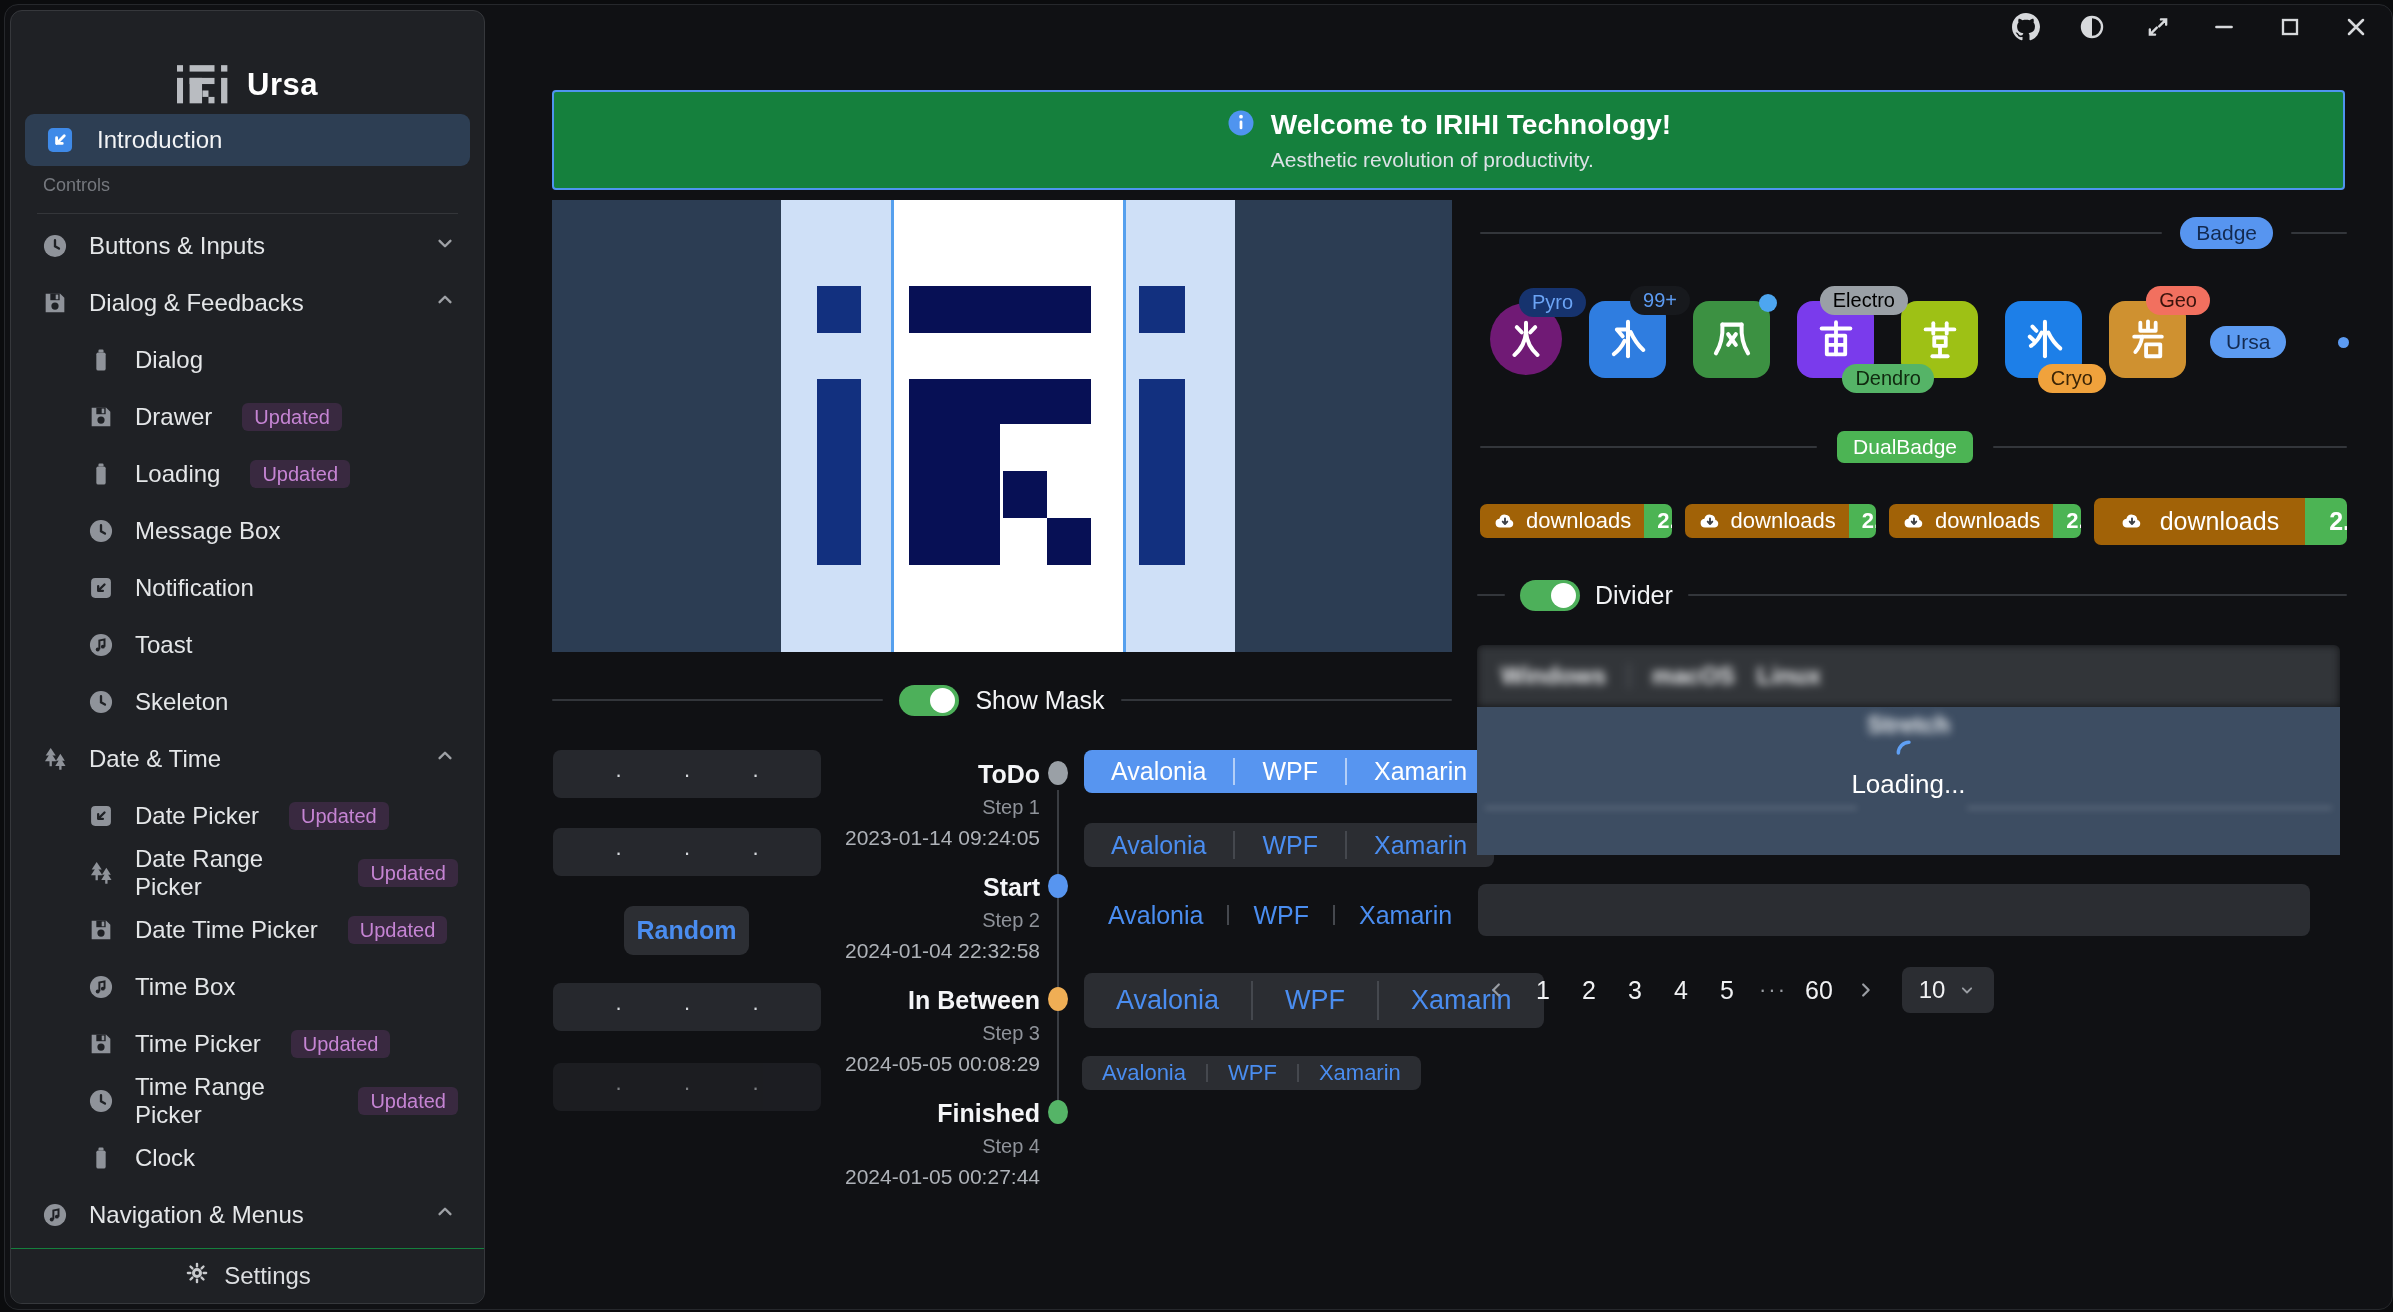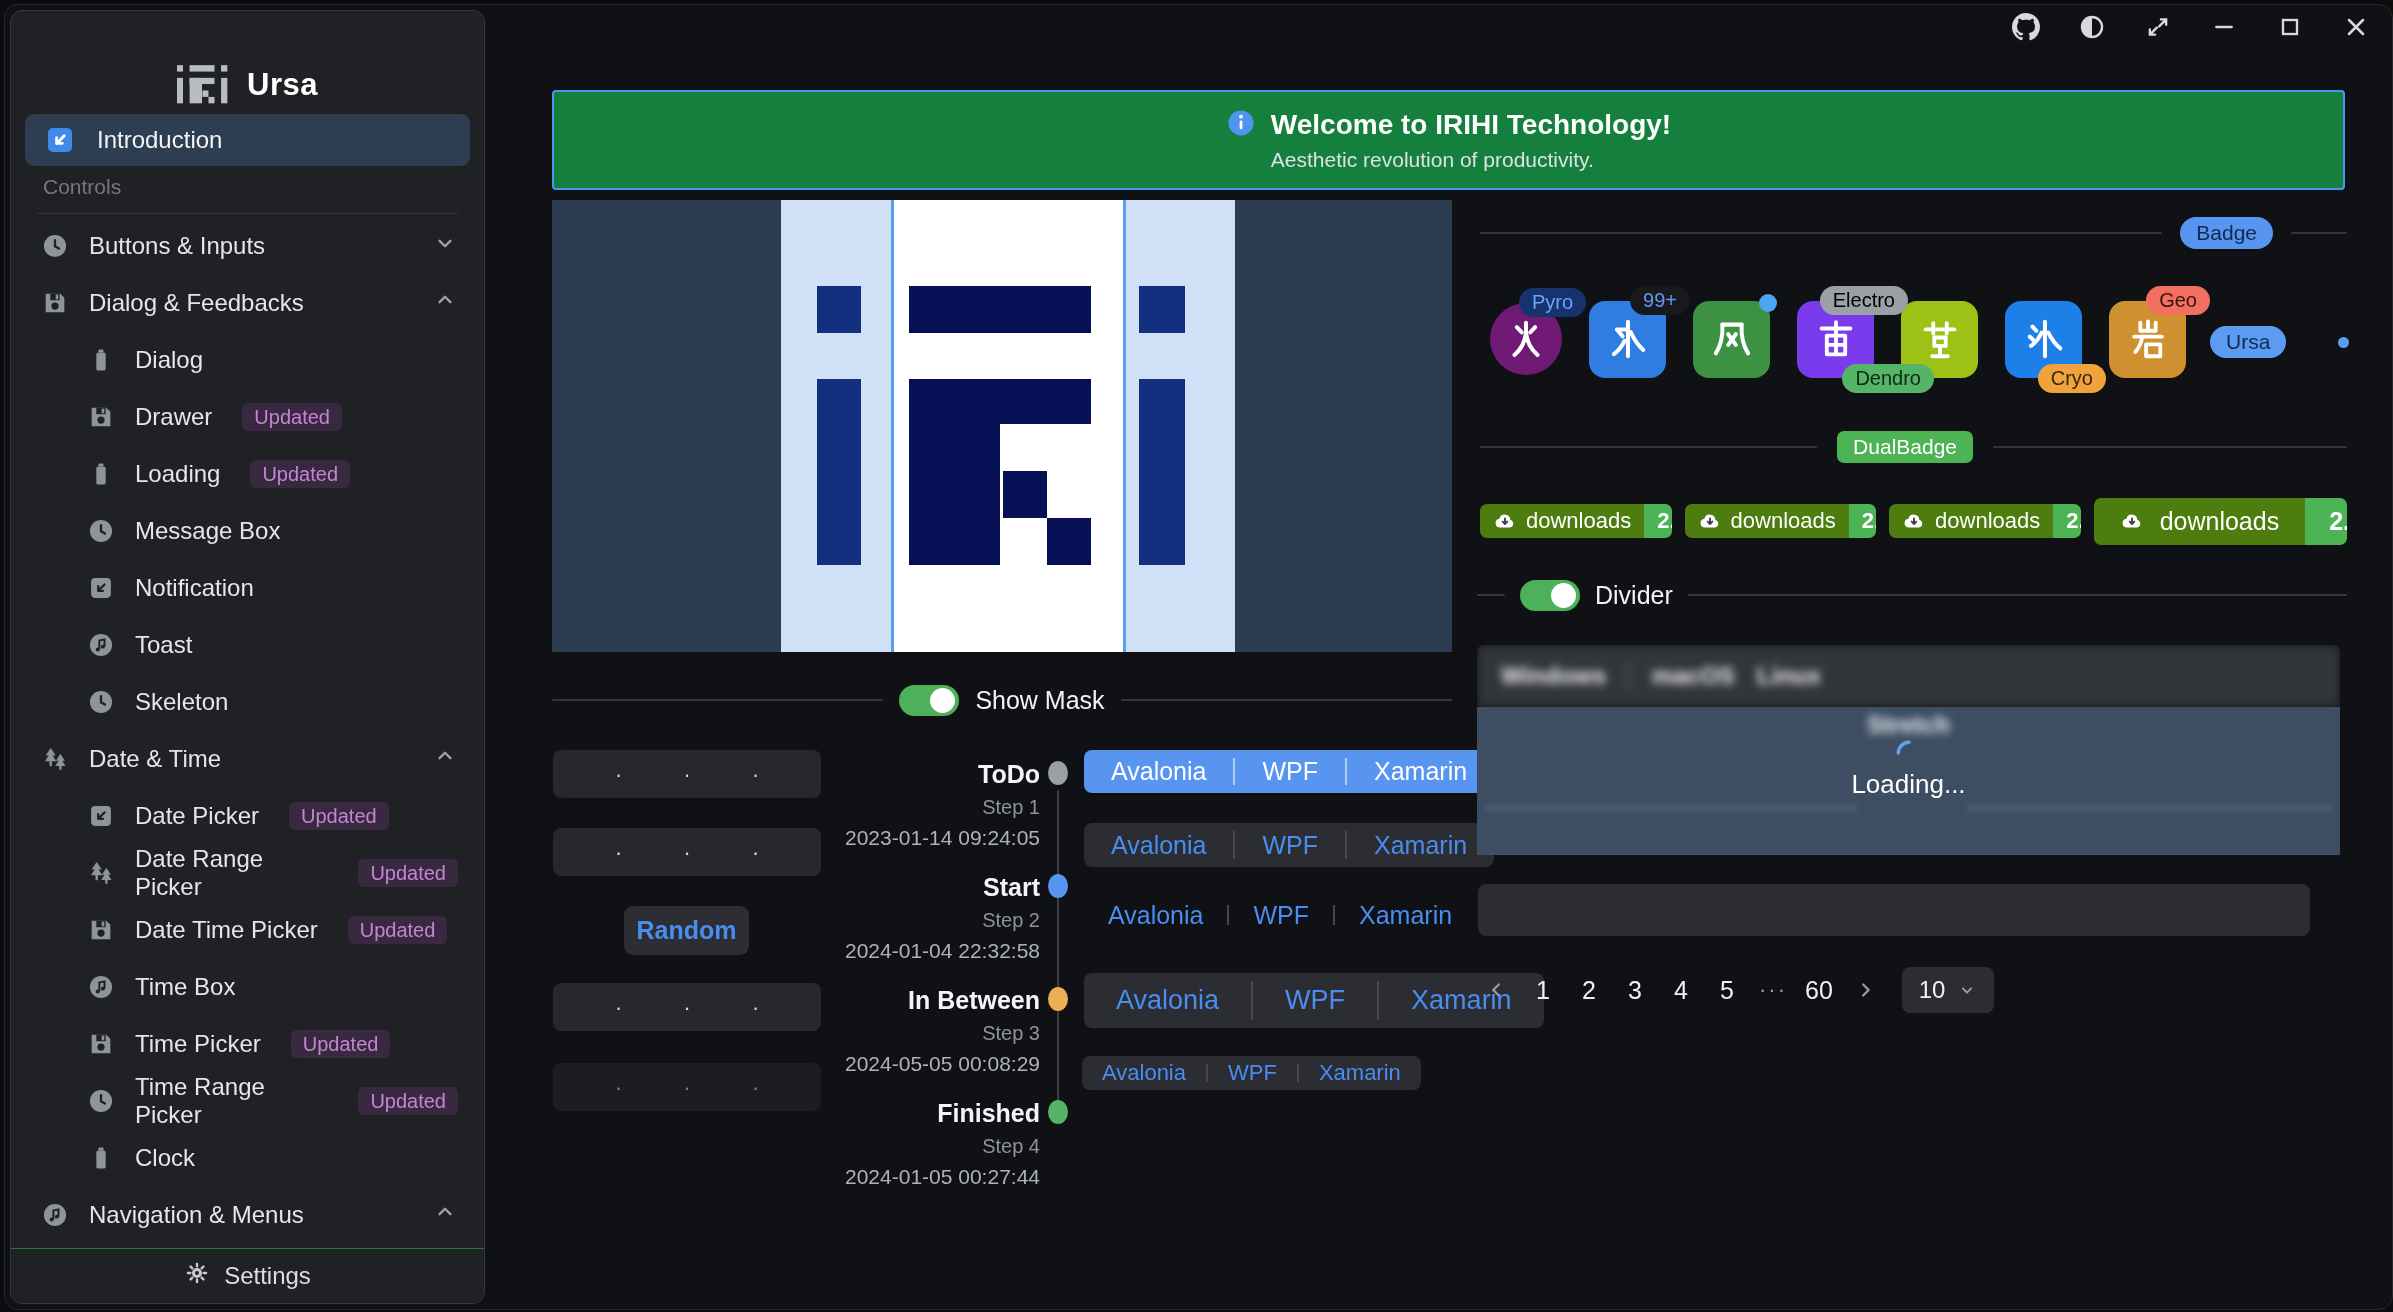--- a/index.html
+++ b/index.html
@@ -17,21 +17,21 @@
   .sidebar{position:absolute;left:10px;top:10px;width:473px;height:1292px;background:#1f2125;
            border:1px solid #36383c;border-radius:12px;overflow:hidden;z-index:20;--cut:#1f2125;}
   .brand-row{position:absolute;top:54px;left:0;width:100%;display:flex;align-items:center;justify-content:center;gap:18px;}
   .brand-glyph{width:52px;height:40px;}
   .brand-name{font-size:31px;font-weight:bold;color:#fff;letter-spacing:.5px;}
   .intro-item{position:absolute;top:103px;left:14px;width:445px;height:52px;background:#2d3e53;border-radius:9px;
               display:flex;align-items:center;gap:20px;padding-left:18px;box-sizing:border-box;cursor:pointer;}
   .intro-item .nav-label{font-size:24px;color:#f2f3f5;}
   .intro-icon{width:34px;height:34px;border-radius:8px;display:flex;align-items:center;justify-content:center;}
   .intro-icon svg{width:34px;height:34px;}
-  .controls-label{position:absolute;top:164px;left:32px;font-size:21px;color:#75787e;}
+  .controls-label{position:absolute;top:164px;left:32px;font-size:18px;color:#75787e;}
   .controls-divider{position:absolute;top:202px;left:26px;right:26px;height:1px;background:#34363a;}
   .nav-list{position:absolute;top:206px;left:0;right:0;bottom:54px;overflow:hidden;}
   .nav-row{height:57px;display:flex;align-items:center;gap:20px;padding:0 26px 0 30px;font-size:24px;color:#e4e6e8;cursor:pointer;}
   .nav-row.child{padding-left:76px;}
   .nav-row .nav-ic{width:28px;height:28px;color:#8f939a;flex:0 0 auto;}
   .nav-row .nav-ic svg{width:28px;height:28px;}
   .nav-row .chev{margin-left:auto;color:#9ea1a6;}
   .nav-row .chev svg{width:26px;height:26px;}
   .updated-badge{font-size:20px;color:#c584d3;background:rgba(148,74,164,.22);border-radius:6px;
                  padding:3px 12px;margin-left:10px;line-height:1.1;}
@@ -96,21 +96,21 @@
   .tile svg{width:46px;height:46px;}
   .tile-badge{position:absolute;border-radius:999px;padding:3px 13px;font-size:20px;white-space:nowrap;z-index:2;}
   .tile-dot{position:absolute;width:18px;height:18px;border-radius:50%;z-index:2;}
   .standalone-wrap{position:absolute;left:2210px;top:326px;display:flex;align-items:center;gap:52px;}
   .lone-dot{width:11px;height:11px;border-radius:50%;}
 
   
   .dual-header{position:absolute;left:1480px;top:430px;width:867px;height:34px;display:flex;align-items:center;gap:20px;}
   .dl-row{position:absolute;left:1480px;top:496px;width:867px;height:50px;display:flex;align-items:center;gap:13px;--cut:#3e4146;}
   .dlb{display:inline-flex;align-items:stretch;border-radius:7px;overflow:hidden;cursor:pointer;}
-  .dlb .dlb-left{background:#4d7c0f;color:#fff;display:flex;align-items:center;gap:9px;font-size:22px;padding:4px 13px;}
+  .dlb .dlb-left{background:#a16207;color:#fff;display:flex;align-items:center;gap:9px;font-size:22px;padding:4px 13px;}
   .dlb .dlb-left svg{width:24px;height:24px;color:#fff;}
   .dlb .dlb-right{color:#fff;display:flex;align-items:center;font-size:22px;padding:4px 13px;font-weight:bold;}
   .dlb.large .dlb-left{font-size:25px;padding:9px 26px;gap:16px;}
   .dlb.large .dlb-right{font-size:25px;padding:9px 24px;}
 
   
   .divider-row{position:absolute;left:1477px;top:578px;width:870px;height:34px;display:flex;align-items:center;gap:15px;}
   .divider-row .lbl{font-size:25px;color:#f2f3f5;}
 
   

